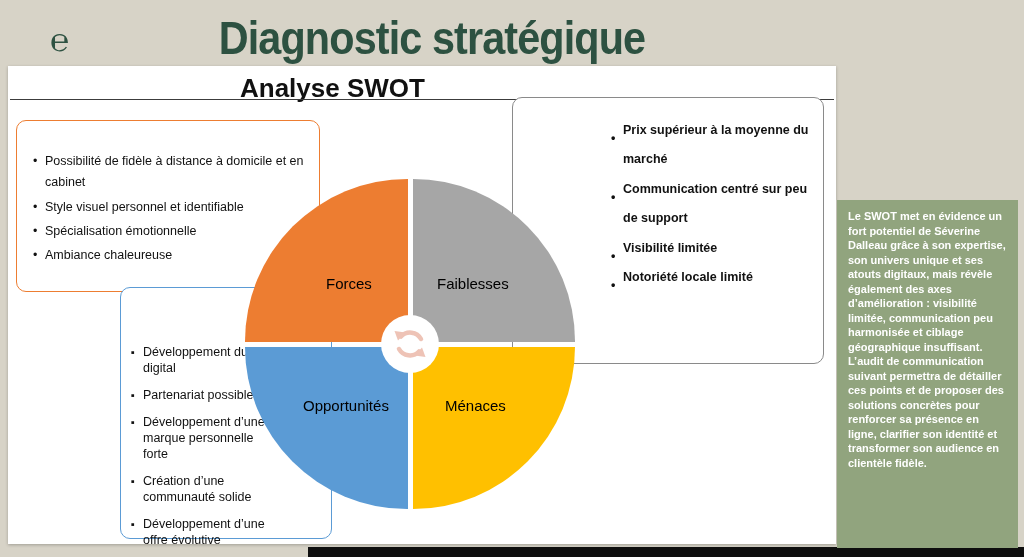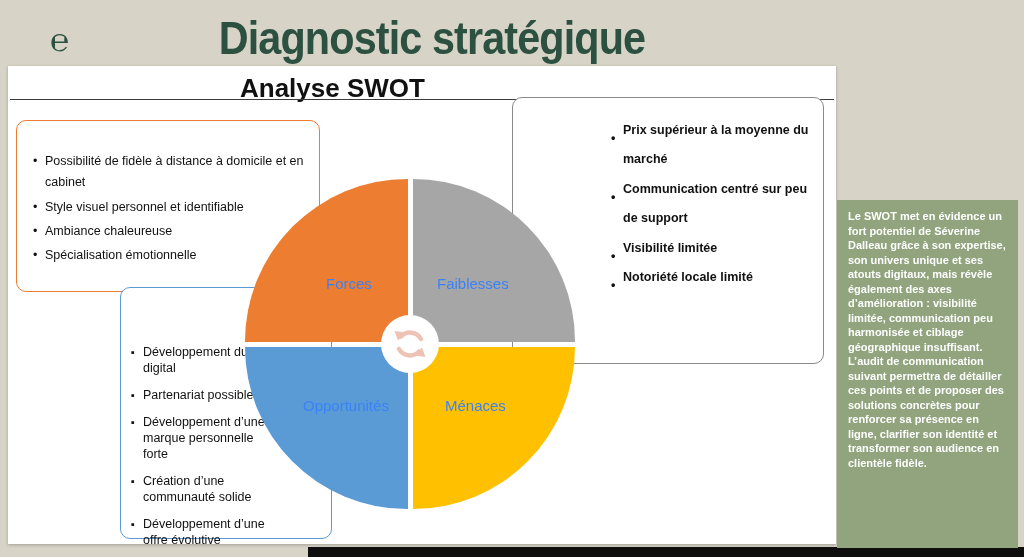--- a/index.html
+++ b/index.html
@@ -72,21 +72,21 @@
     width:330px; height:330px; z-index:2;
     display:grid; grid-template-columns:1fr 1fr; grid-template-rows:1fr 1fr;
     gap:5px;
   }
   .quad { width:100%; height:100%; }
   .q-forces       { background:#ED7D31; border-top-left-radius:100%; }
   .q-faiblesses   { background:#A6A6A6; border-top-right-radius:100%; }
   .q-opportunites { background:#5B9BD5; border-bottom-left-radius:100%; }
   .q-menaces      { background:#FFC000; border-bottom-right-radius:100%; }
 
-  .qlabel { position:absolute; color:#3b82f6; font-size:15px; z-index:3; white-space:nowrap; }
+  .qlabel { position:absolute; color:#000000; font-size:15px; z-index:3; white-space:nowrap; }
   .lbl-forces       { left:81px;  top:96px;  }
   .lbl-faiblesses   { left:192px; top:96px;  }
   .lbl-opportunites { left:58px;  top:218px; }
   .lbl-menaces      { left:200px; top:218px; }
 
   .hub {
     position:absolute; left:50%; top:50%;
     transform:translate(-50%,-50%);
     width:58px; height:58px; border-radius:50%;
     background:#fff; z-index:4;
@@ -122,22 +122,22 @@
 
   <div class="slide">
 
     <h2 class="slide-heading">Analyse SWOT</h2>
     <div class="heading-rule"></div>
 
     <div class="box box-forces">
       <ul>
           <li>Possibilité de fidèle à distance à domicile et en cabinet</li>
           <li>Style visuel personnel et identifiable</li>
+          <li>Spécialisation émotionnelle</li>
           <li>Ambiance chaleureuse</li>
-          <li>Spécialisation émotionnelle</li>
         </ul>
     </div>
 
     <div class="box box-faiblesses">
       <ul>
           <li>Prix supérieur à la moyenne du marché</li>
           <li>Communication centré sur peu de support</li>
           <li>Visibilité limitée</li>
           <li>Notoriété locale limité</li>
         </ul>

